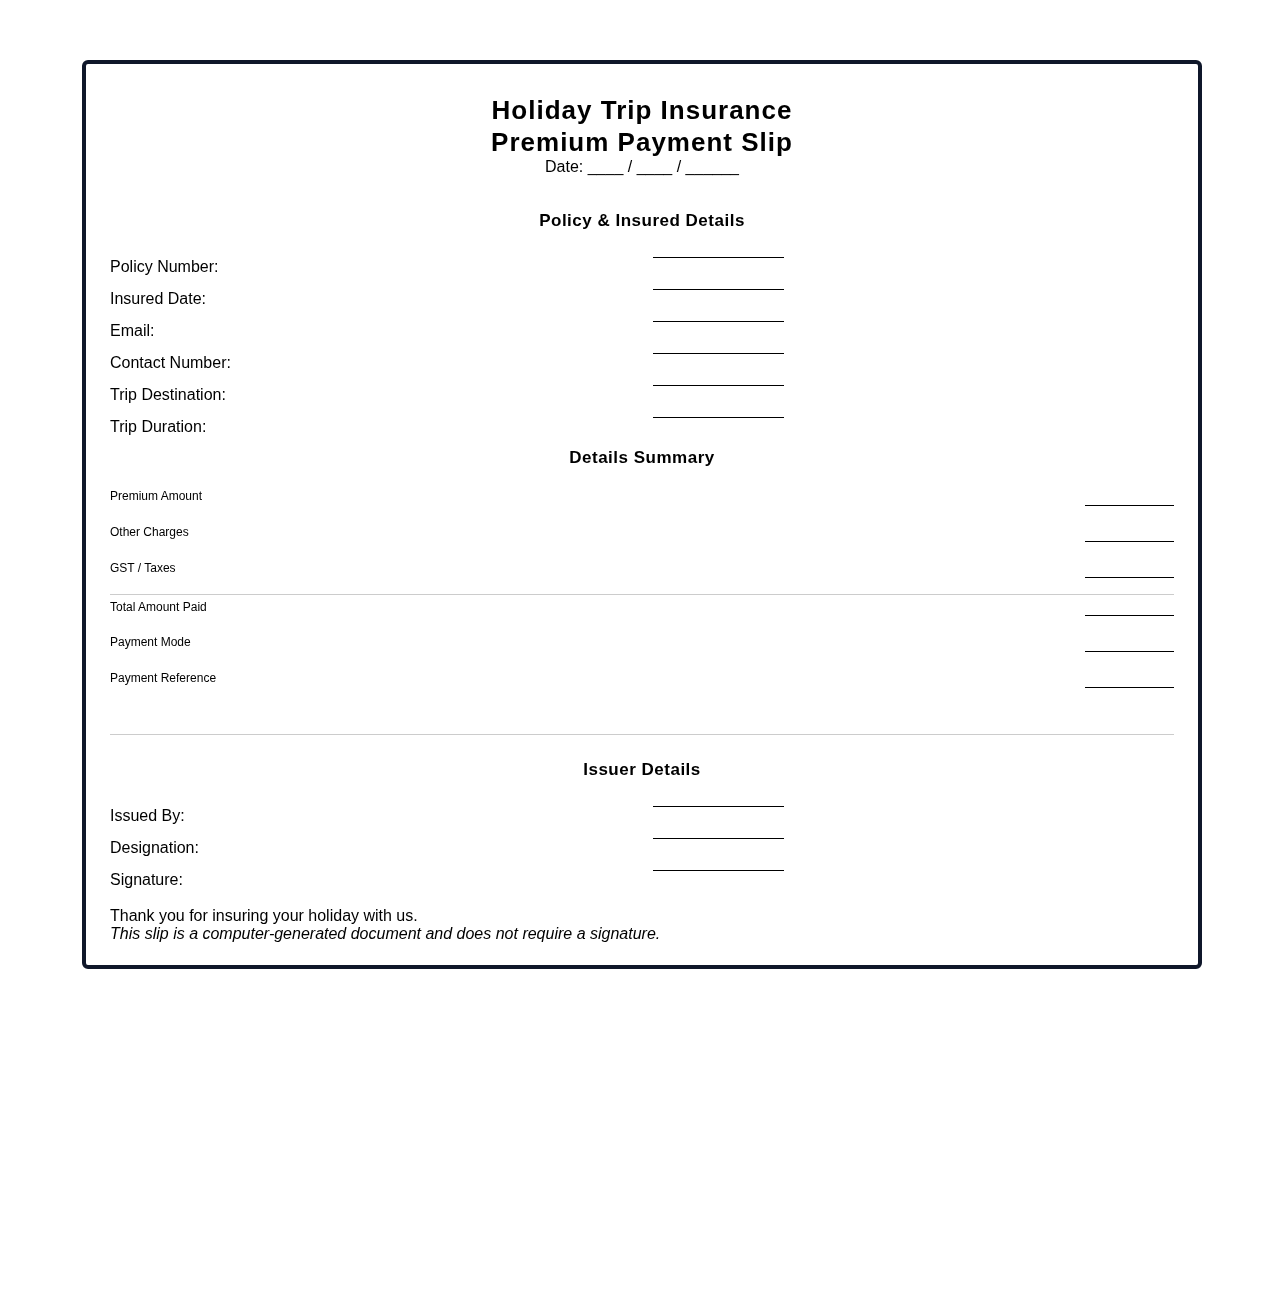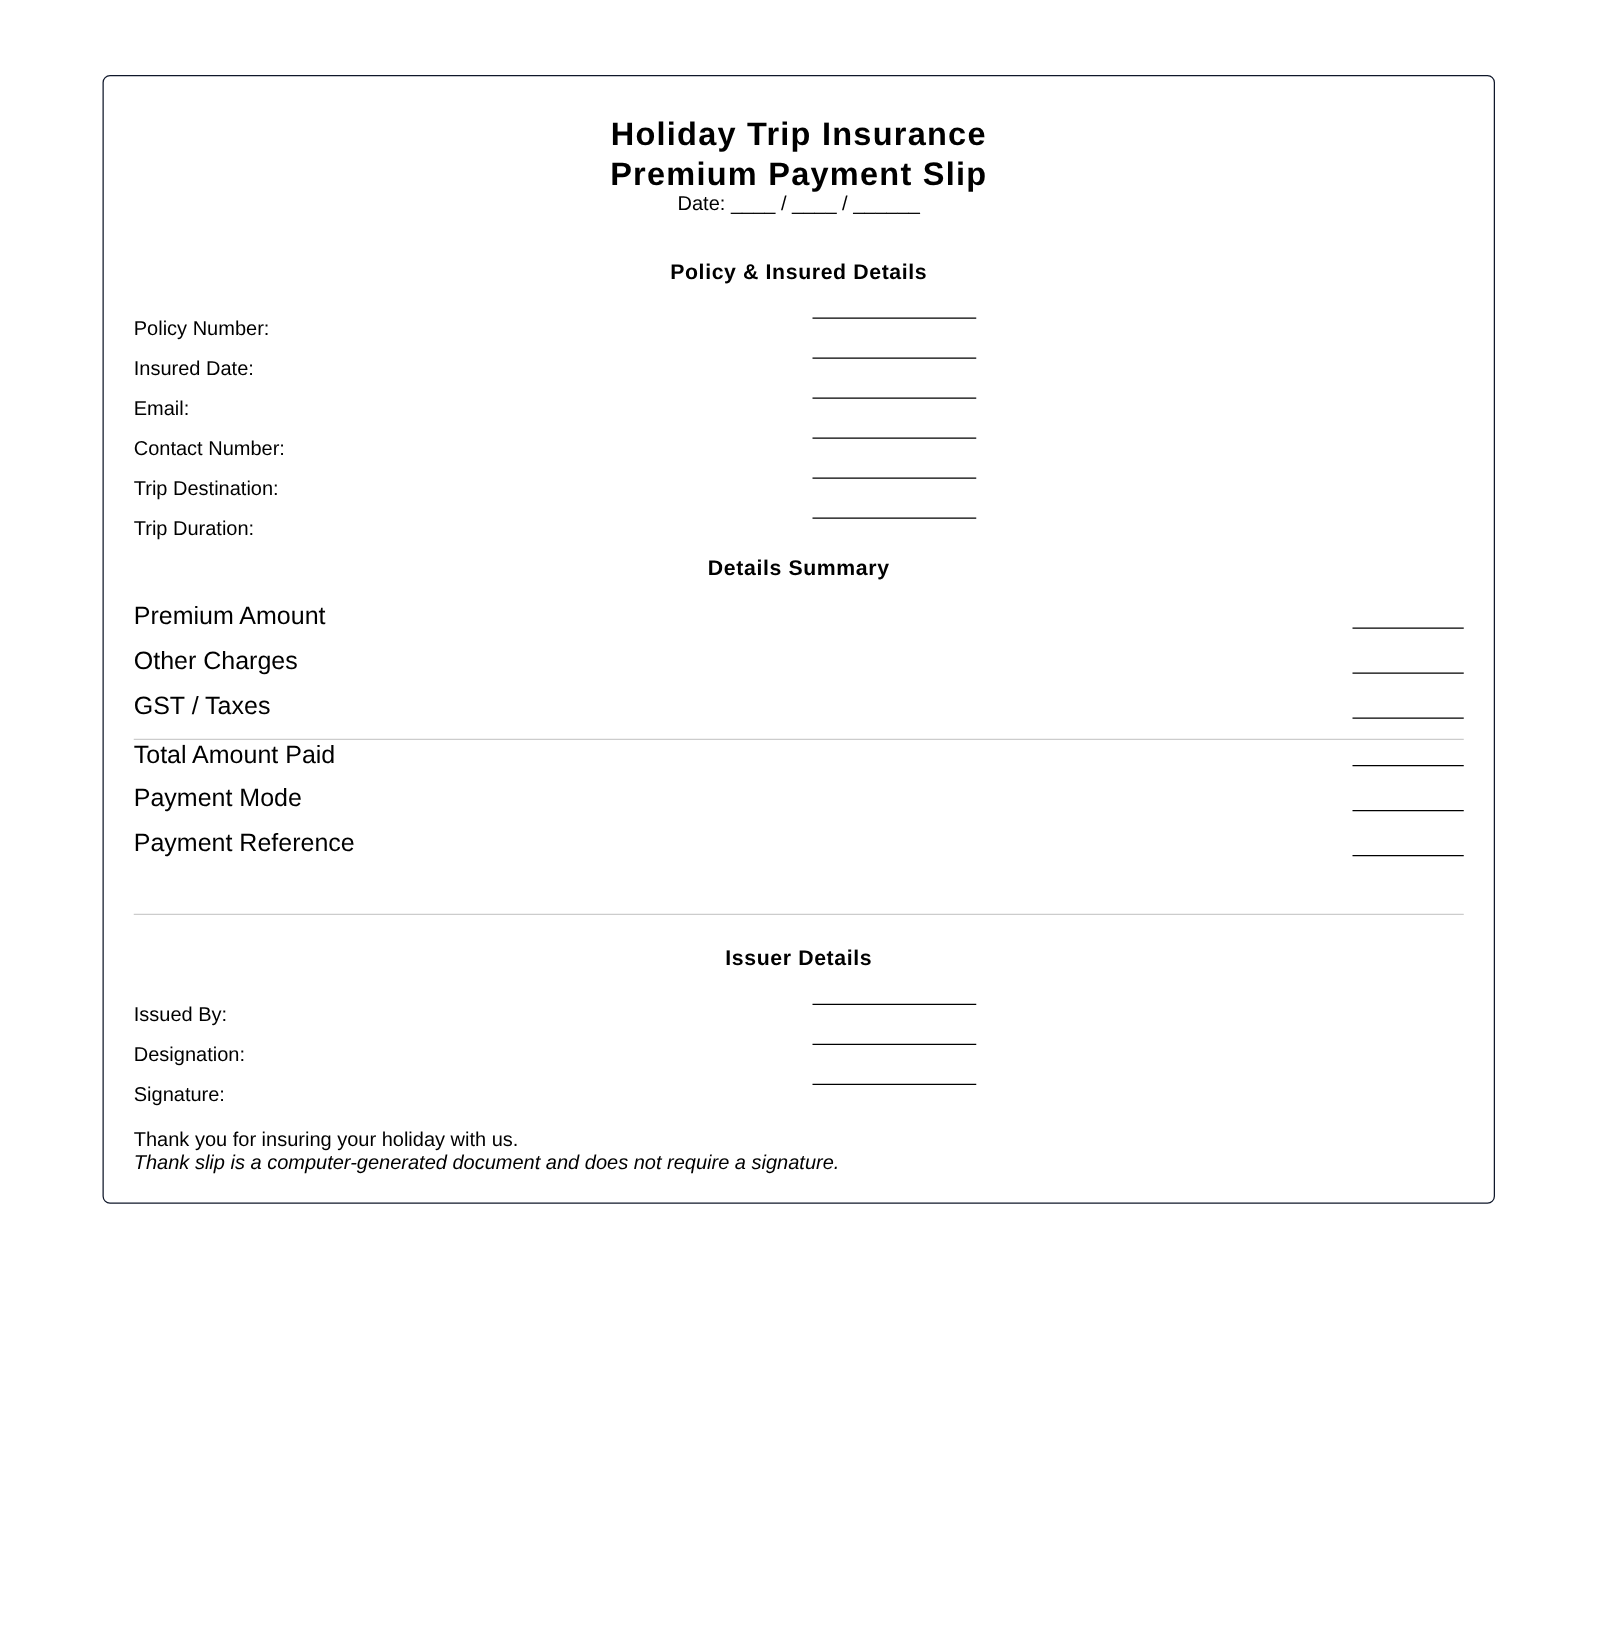--- a/index.html
+++ b/index.html
@@ -1,32 +1,32 @@
 <!DOCTYPE html>
 <html><head>
 <meta charset="utf-8">
 <style>
   html, body { margin: 0; padding: 0; background: #ffffff; }
   body { width: 1278px; height: 1300px; position: relative; font-family: "Liberation Sans", sans-serif; color: #000; }
   .card {
     position: absolute; left: 82px; top: 60px; width: 1064px; height: 853px;
-    border: 1px solid #0f172a; border-radius: 6px; padding: 24px; background: #fff;
+    border: 4px solid #0f172a; border-radius: 6px; padding: 24px; background: #fff;
   }
   .header { text-align: center; margin-top: 6px; }
   .title { font-weight: bold; font-size: 26px; line-height: 32px; letter-spacing: 1px; margin: 0; }
   .date { font-size: 16px; line-height: 18px; margin-top: 0px; }
   .section-title { font-weight: bold; font-size: 17px; letter-spacing: 0.5px; line-height: 20px; margin: 0; text-align: center; }
   .sec1 { margin-top: 35px; }
   .row { position: relative; height: 32px; font-size: 16px; }
   .row .label { position: absolute; left: 0; top: 16px; line-height: 22px; }
   .row .blank { position: absolute; left: 543px; top: 17px; width: 131px; border-bottom: 1px solid #000; height: 0; }
   .policy-rows { margin-top: 9px; }
   .sec2 { margin-top: 16px; }
   .pay-rows { margin-top: 17px; }
-  .prow { position: relative; height: 36px; font-size: 20px; }
+  .prow { position: relative; height: 36px; font-size: 12px; }
   .prow .label { position: absolute; left: 0; top: 0; line-height: 22px; }
   .prow .blank { position: absolute; right: 0; top: 20px; width: 89px; border-bottom: 1px solid #000; height: 0; }
   .pdivider { height: 0; border-top: 1px solid #cccccc; margin: 1px 0 0 0; }
   .prow.after { margin-top: 0; }
   .hr { height: 0; border-top: 1px solid #cccccc; margin-top: 31px; }
   .sec3 { margin-top: 25px; }
   .issuer-rows { margin-top: 9px; }
   .footer { text-align: left; font-size: 16px; line-height: 18px; margin-top: 22px; }
   .footer .note { font-style: italic; }
 </style>
@@ -110,15 +110,15 @@
       <span class="blank"></span>
     </div>
     <div class="row">
       <span class="label">Signature:</span>
       <span class="blank"></span>
     </div>
   </div>
 
   <div class="footer">
     <div>Thank you for insuring your holiday with us.</div>
-    <div class="note">Thank slip is a computer-generated document and does not require a signature.</div>
+    <div class="note">This slip is a computer-generated document and does not require a signature.</div>
   </div>
 </div>
 
 </body></html>

